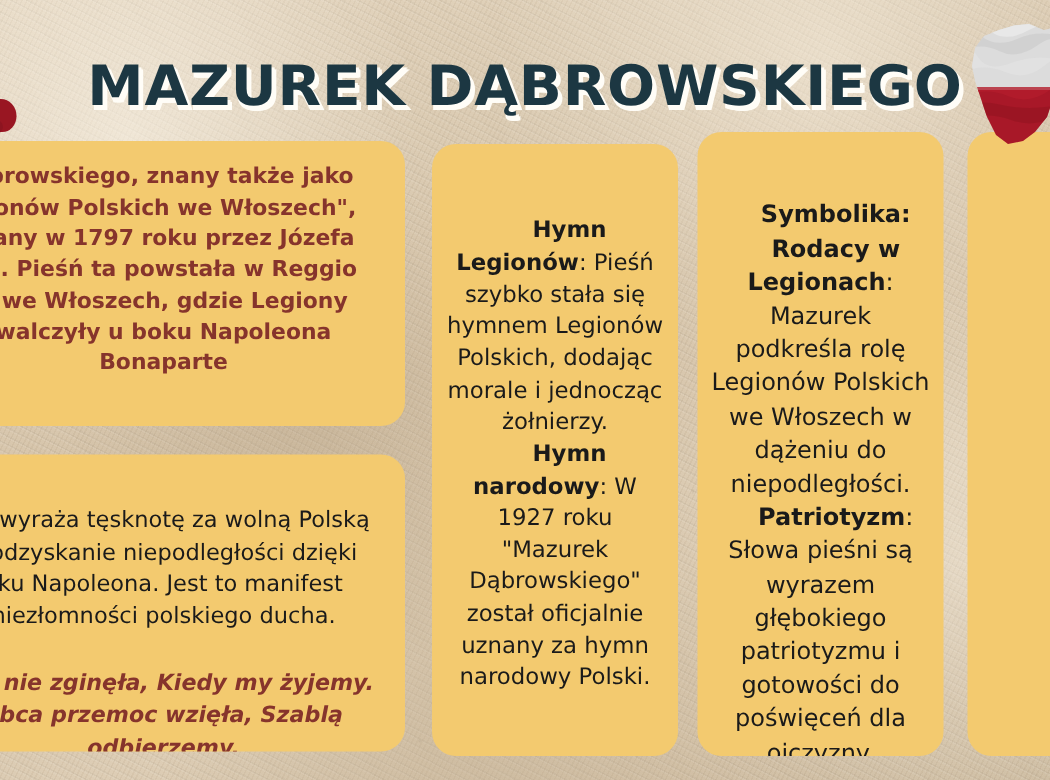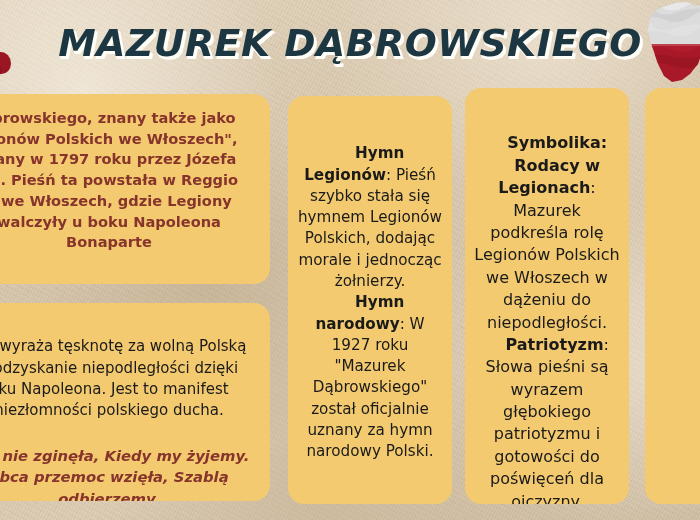--- a/index.html
+++ b/index.html
@@ -43,24 +43,23 @@
       radial-gradient(ellipse 4px 2px at 57% 12%, rgba(110,90,65,0.22), rgba(0,0,0,0) 70%),
       radial-gradient(ellipse 2px 3px at 66% 63%, rgba(110,90,65,0.28), rgba(0,0,0,0) 70%),
       radial-gradient(ellipse 3px 2px at 88% 40%, rgba(110,90,65,0.25), rgba(0,0,0,0) 70%),
       radial-gradient(ellipse 2px 2px at 40% 95%, rgba(110,90,65,0.30), rgba(0,0,0,0) 70%),
       radial-gradient(ellipse 3px 3px at 73% 88%, rgba(110,90,65,0.20), rgba(0,0,0,0) 70%);
   }
 
   
   #header {
     position: absolute;
-    left: 0; top: 0;
+    left: 0; top: 14px;
     width: 700px; height: 88px;
     z-index: 5;
-    font-style: italic;
   }
 
   #page-title {
     position: absolute;
     left: 0; top: 22px;
     width: 700px;
     text-align: center;
     font-family: "DejaVu Sans", sans-serif;
     font-weight: 700;
     font-size: 37px;

